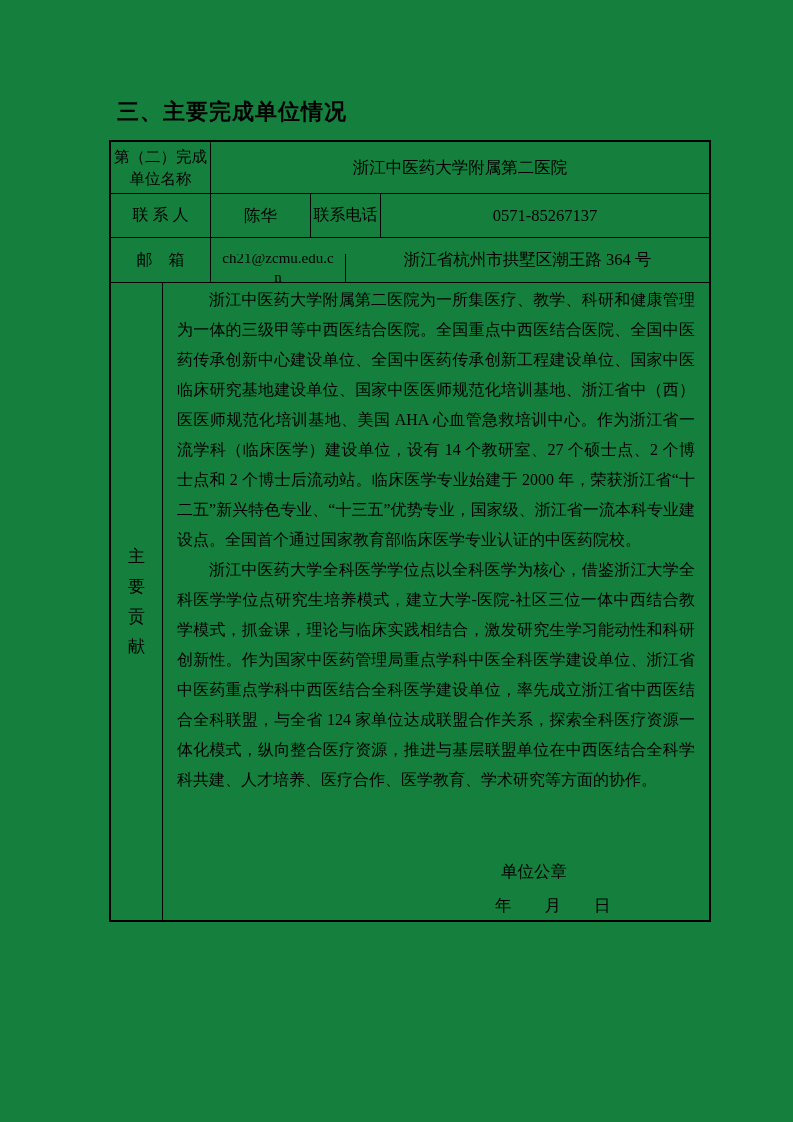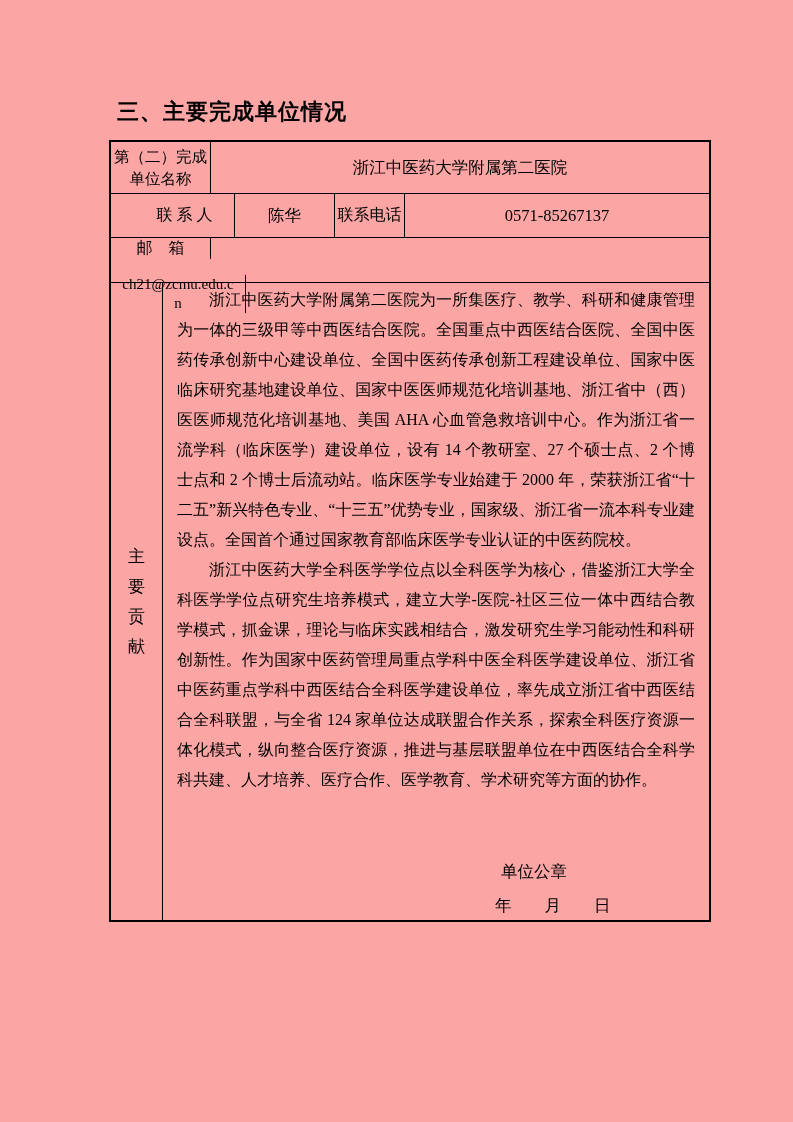--- a/index.html
+++ b/index.html
@@ -1,41 +1,41 @@
 <!DOCTYPE html>
 <html><head>
 <meta charset="utf-8">
 <style>
   html,body{margin:0;padding:0;}
   body{
     width:793px;height:1122px;background:#ffffff;position:relative;
     font-family:"Liberation Serif","DejaVu Serif",serif;color:#000;
     -webkit-font-smoothing:antialiased;
   }
-  .page{position:absolute;inset:0;background:#fca5a5;}
+  .page{position:absolute;inset:0;background:#15803d;}
   .doc-title{
     position:absolute;left:117px;top:97px;
     font-size:22px;font-weight:bold;letter-spacing:1px;white-space:nowrap;
   }
   .unit-table{
     position:absolute;left:109px;top:140px;width:602px;height:782px;
     border:2px solid #000;box-sizing:border-box;
     display:flex;flex-direction:column;
   }
   .t-row{display:flex;flex-direction:row;box-sizing:border-box;border-bottom:1px solid #000;}
   .t-row:last-child{border-bottom:none;flex:1;}
   .cell{
     box-sizing:border-box;border-right:1px solid #000;
     display:flex;align-items:center;justify-content:center;
     text-align:center;overflow:hidden;
   }
   .cell:last-child{border-right:none;flex:1;}
   .row-1{height:52px;}
-  .row-2{height:44px;padding-left:24px;}
-  .row-3{height:45px;flex-direction:column;}
+  .row-2{height:44px;}
+  .row-3{height:45px;}
   .lbl{font-size:16px;}
   .w100{width:100px;flex:none;}
   .w135{width:135px;flex:none;margin-top:16px;}
   .w70{width:70px;flex:none;}
   .w107{width:107px;flex:none;}
   .two-line{white-space:pre-line;font-size:15.5px;line-height:22px;}
   .val{font-size:16.5px;}
   .email-val{
     font-size:15px;line-height:19px;max-width:112px;
     word-break:break-all;overflow-wrap:anywhere;text-align:center;

